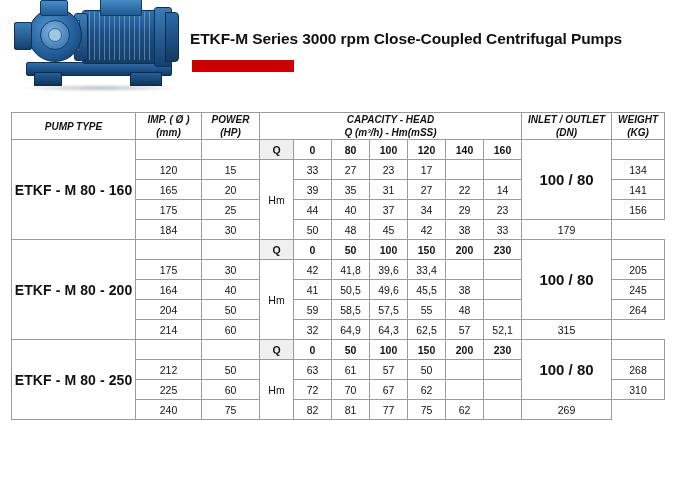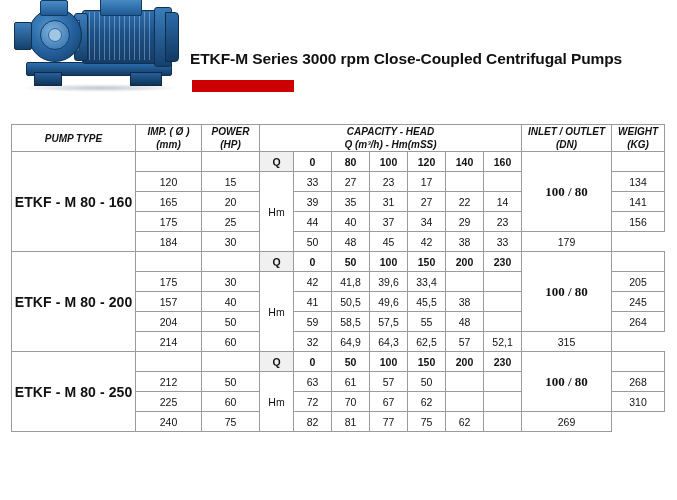--- a/index.html
+++ b/index.html
@@ -19,21 +19,21 @@
     width: 677px;
     height: 500px;
     box-sizing: border-box;
   }
 
   
   .header {
     position: relative;
     height: 112px;
     display: flex;
-    align-items: center;
+    align-items: flex-start;
   }
   .pump-art {
     position: relative;
     width: 180px;
     height: 110px;
     flex: 0 0 180px;
     margin-left: 4px;
     margin-top: 2px;
   }
   .title-block {
@@ -140,21 +140,21 @@
   .coupling {
     left: 64px; top: 18px; width: 10px; height: 30px;
     background: linear-gradient(to bottom, #8fb6d8, #2b6399);
     border: 1px solid #17456f;
   }
 
   
   table.spec {
     border-collapse: collapse;
     width: 653px;
-    margin: 12px 11px;
+    margin: 0 11px;
     table-layout: fixed;
     font-size: 10.5px;
   }
   table.spec td, table.spec th {
     border: 1px solid #9b9b9b;
     text-align: center;
     vertical-align: middle;
     padding: 0;
     height: 19px;
     color: #111;
@@ -187,21 +187,21 @@
   .qlabel, .hmlabel {
     font-weight: normal;
     font-size: 10.5px;
   }
   .blank {
     background: #ffffff;
   }
   .grey-blank {
     background: #f0f0f0;
   }
-  .dn-cell { font-size: 13px; font-family: Liberation Serif, serif; }
+  .dn-cell { font-size: 15px; }
   .thick-top td { border-top: 1px solid #7d7d7d; }
 </style>
 </head>
 <body>
 
 <div class="page">
 
   <div class="header">
 
     <div class="pump-art">
@@ -349,21 +349,21 @@
         <td rowspan="4" class="hmlabel">Hm</td>
         <td>42</td>
         <td>41,8</td>
         <td>39,6</td>
         <td>33,4</td>
         <td></td>
         <td></td>
         <td>205</td>
       </tr>
       <tr class="band-grey">
-        <td>157</td>
+        <td>164</td>
         <td>40</td>
         <td>41</td>
         <td>50,5</td>
         <td>49,6</td>
         <td>45,5</td>
         <td>38</td>
         <td></td>
         <td>245</td>
       </tr>
       <tr class="band-grey">

